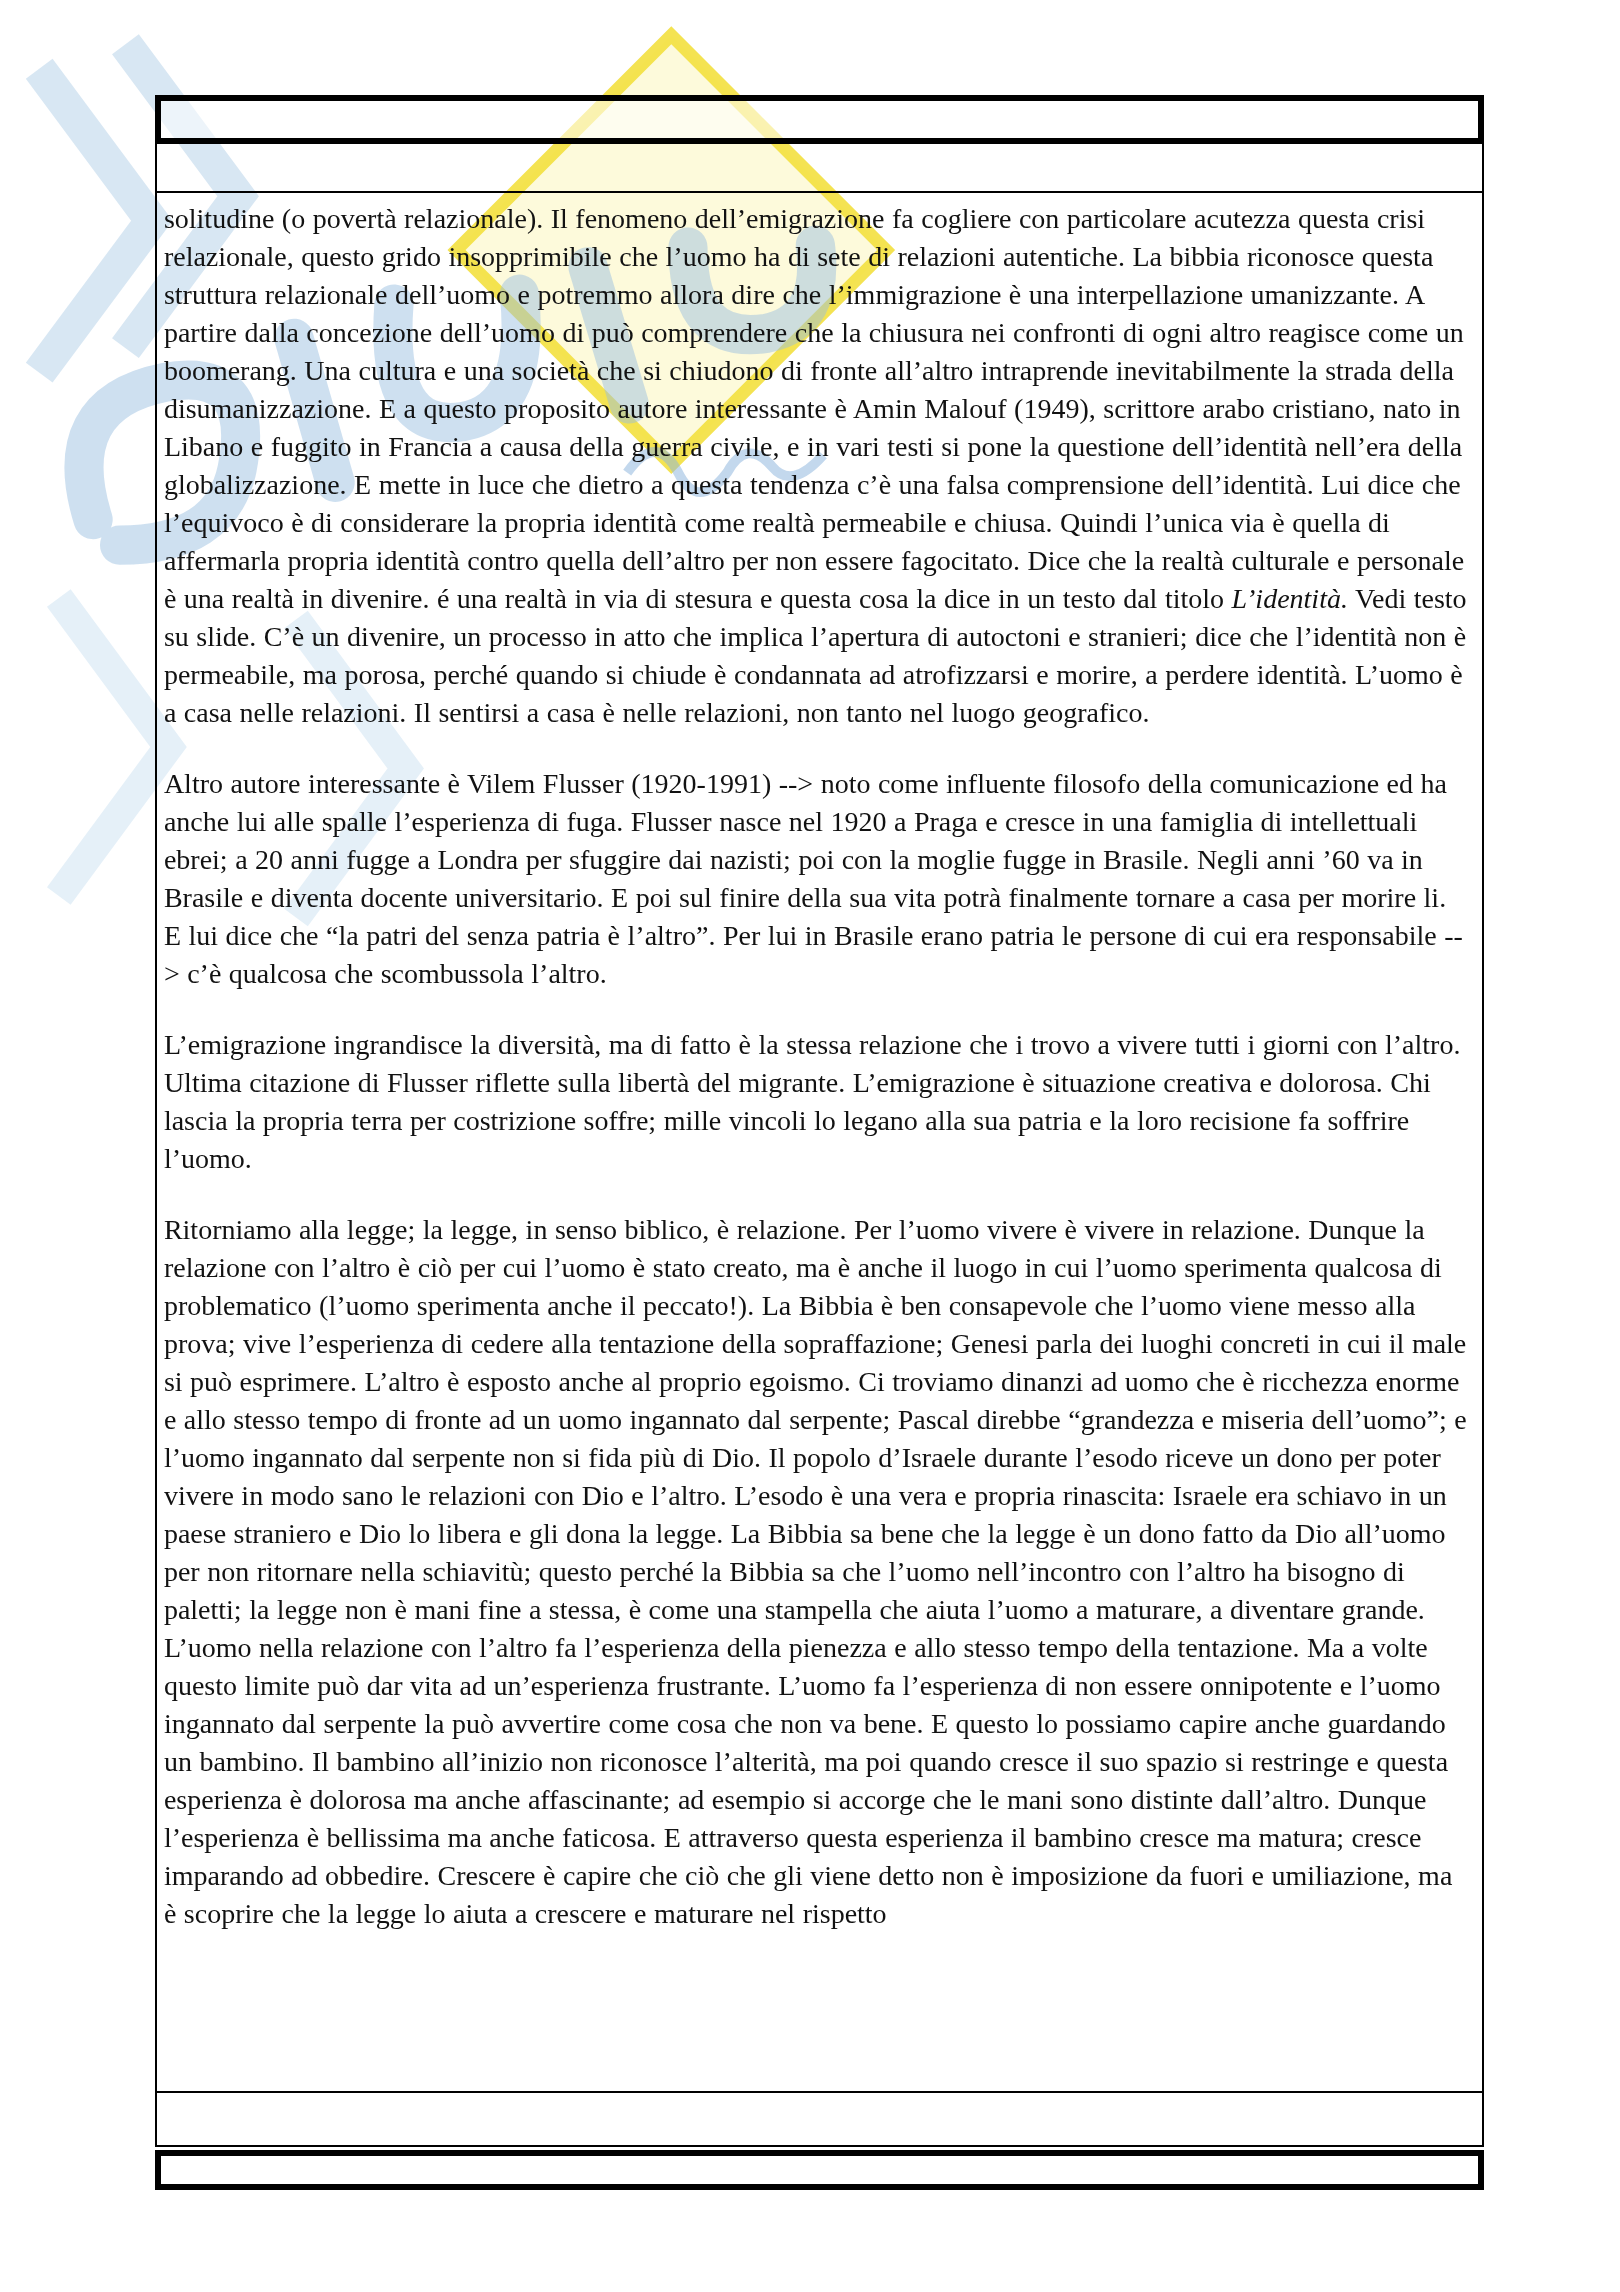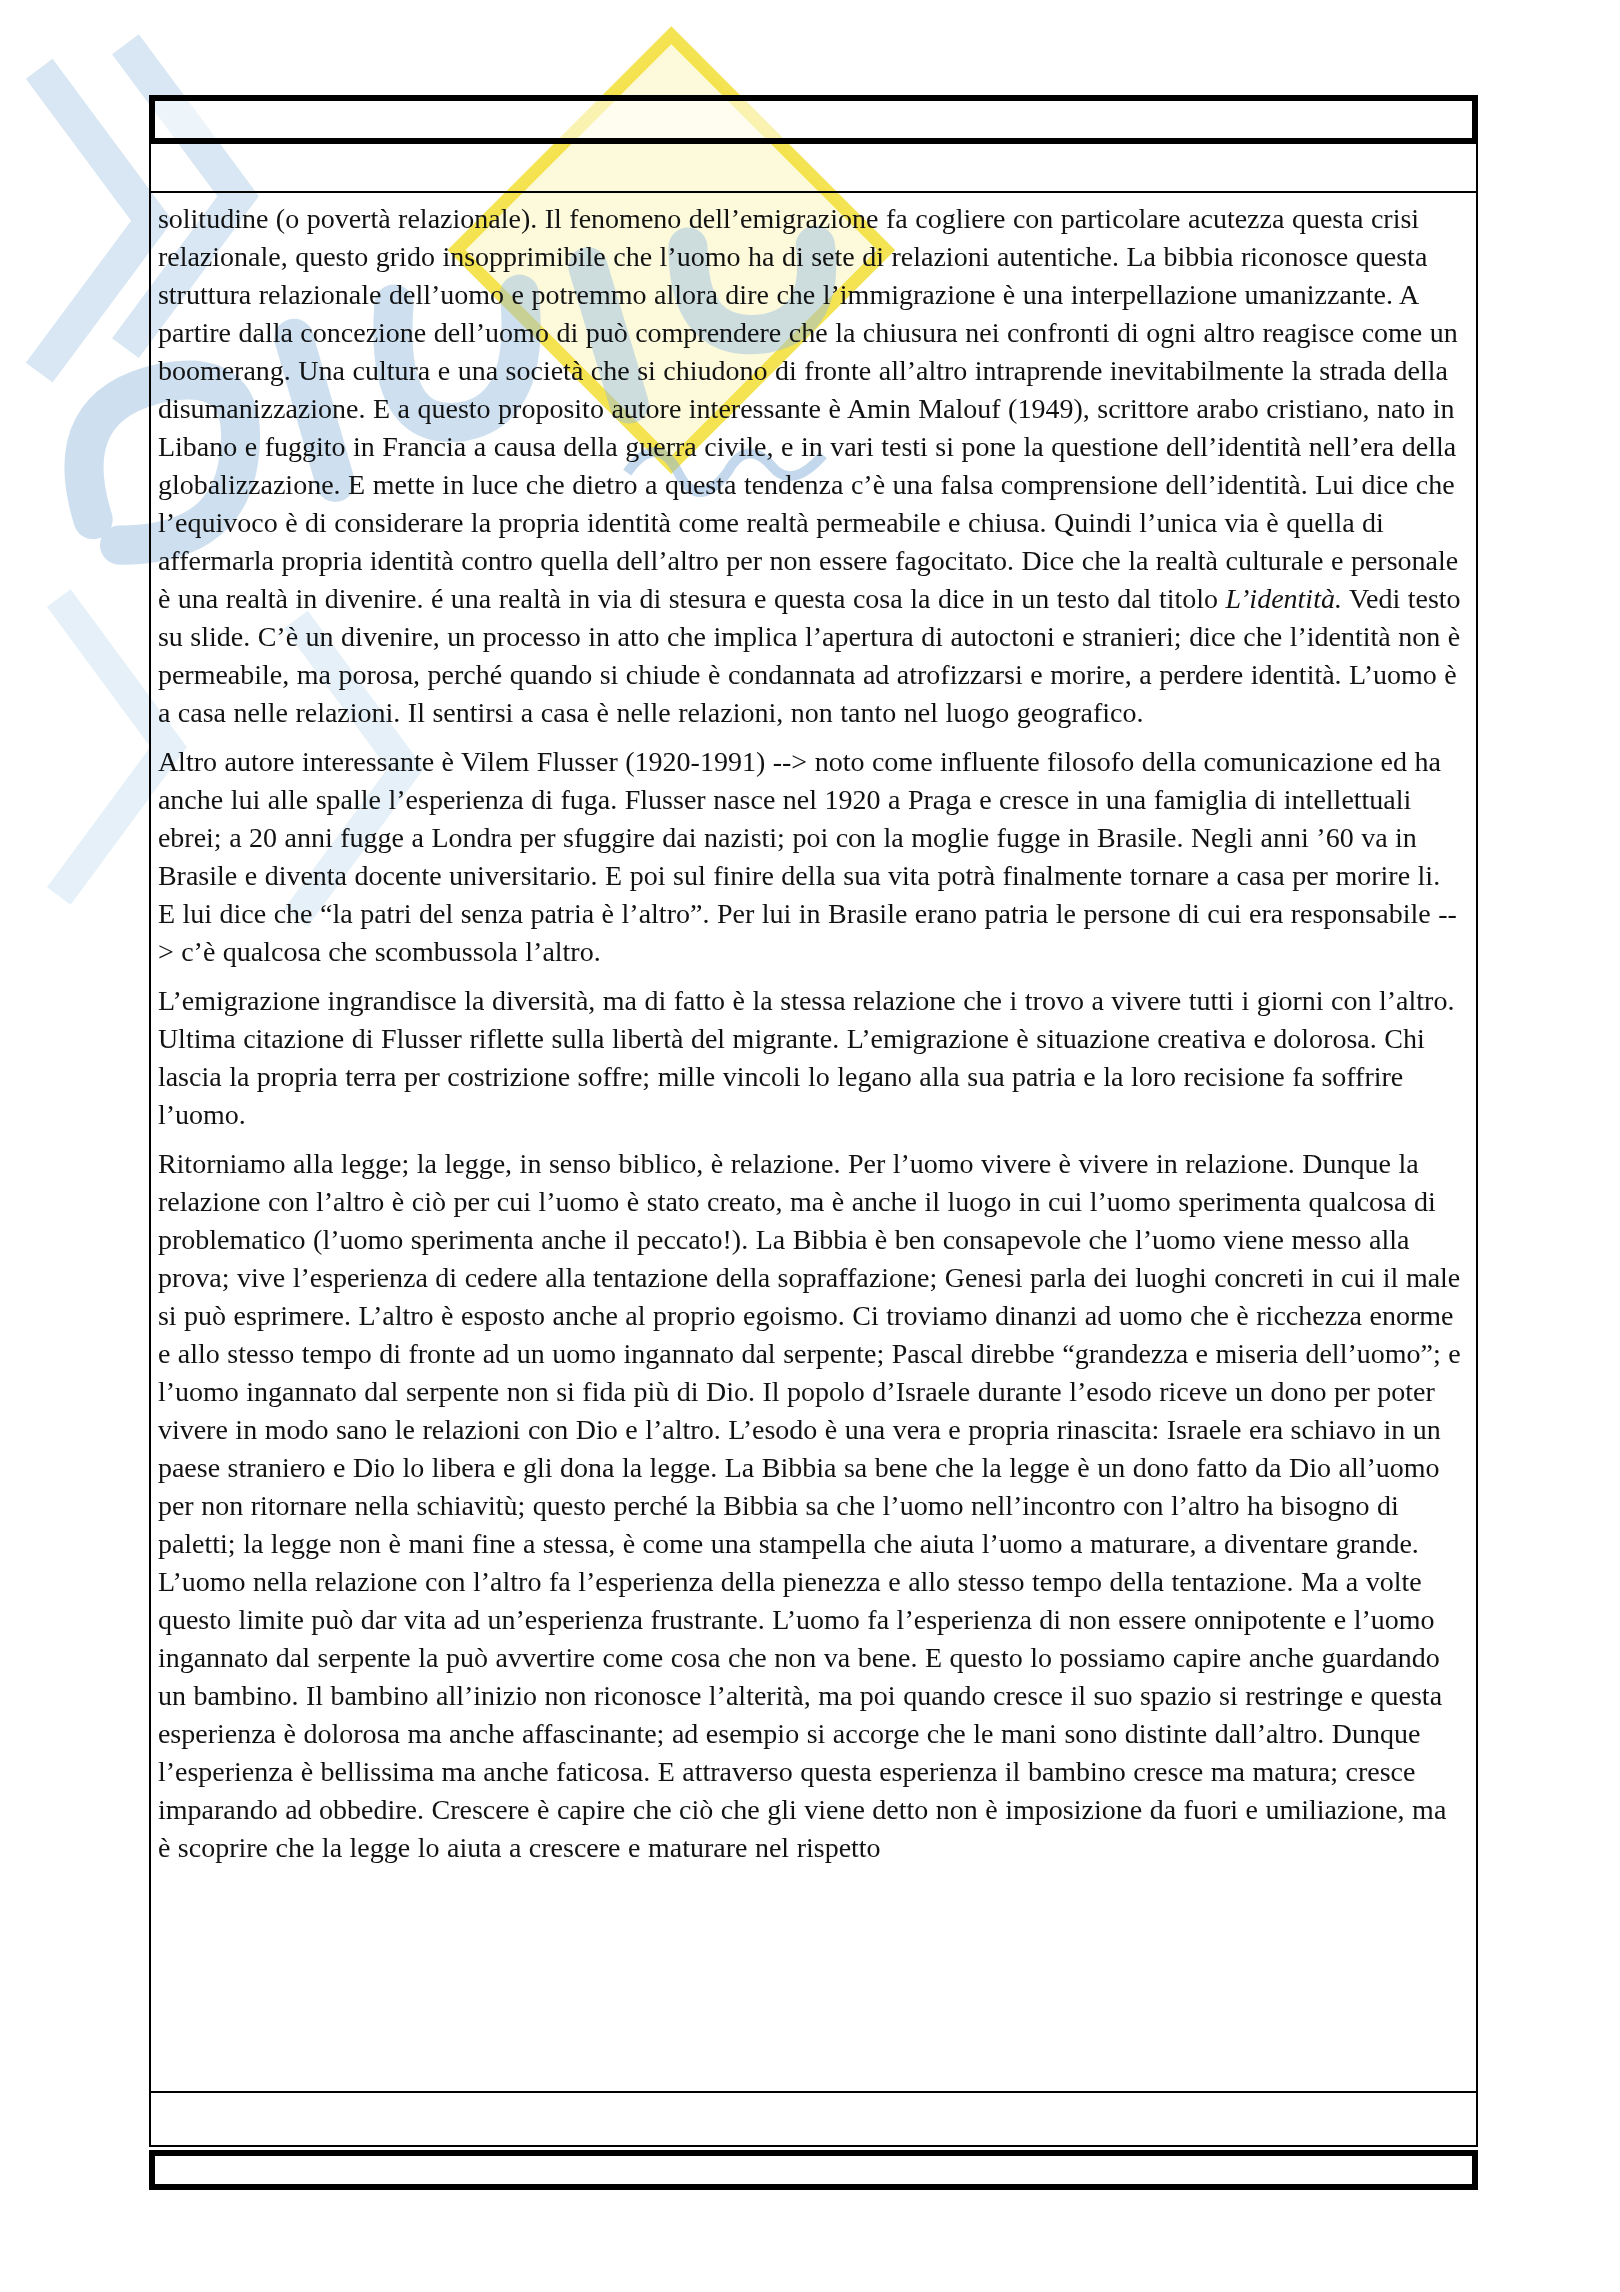--- a/index.html
+++ b/index.html
@@ -21,21 +21,21 @@
     left: 0;
     top: 9.8px;
     width: 1029px;
     height: 980px;
     z-index: 0;
     pointer-events: none;
   }
   
   .doc {
     position: absolute;
-    left: 149px;
+    left: 155px;
     top: 95px;
     width: 1329px;
     z-index: 1;
     border-radius: 12px;
   }
   .doc * { box-sizing: border-box; }
   .header-box {
     width: 100%;
     height: 49px;
     border: 6.9px solid #000000;
@@ -59,21 +59,21 @@
     background: transparent;
   }
   .content-cell p {
     margin: 0;
     font-size: 28px;
     line-height: 38px;
     color: #121212;
     text-align: left;
     word-spacing: 0.5px;
   }
-  .content-cell p.sp { margin-top: 11px; }
+  .content-cell p.sp { margin-top: 33px; }
   .content-cell .it { font-style: italic; }
   .empty-row {
     width: 100%;
     height: 54px;
     border-left: 2.9px solid #000000;
     border-right: 2.9px solid #000000;
     border-bottom: 2.9px solid #000000;
     background: transparent;
   }
   .footer-gap { height: 2.9px; }

